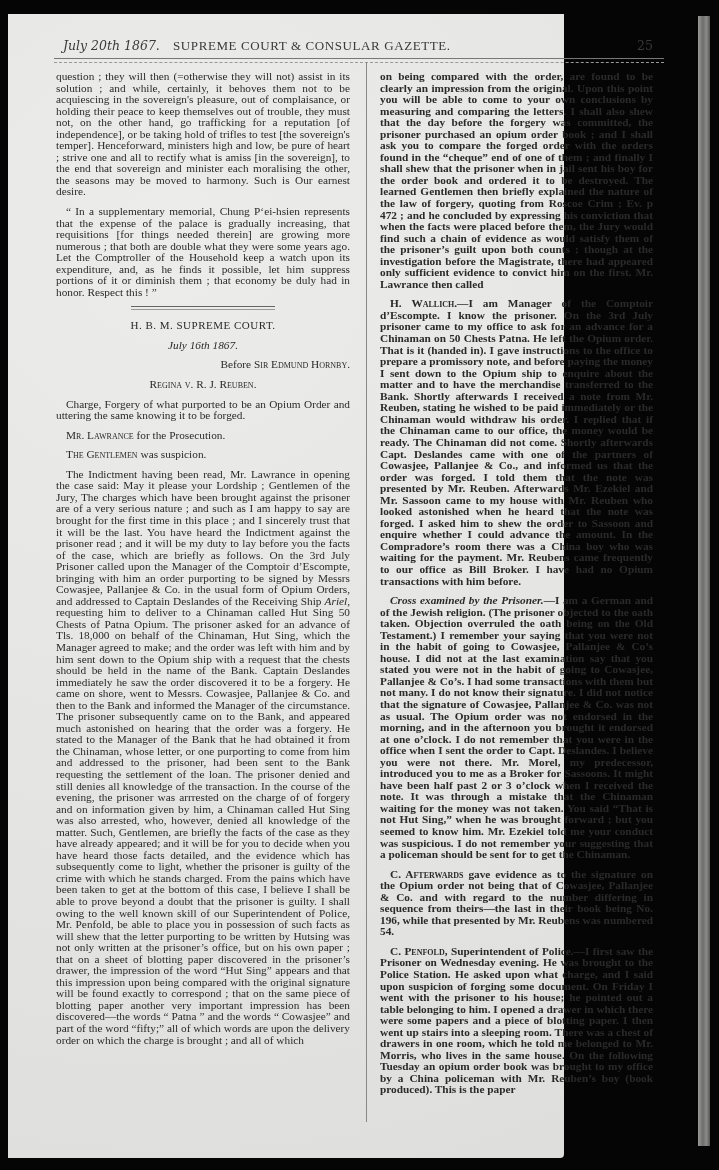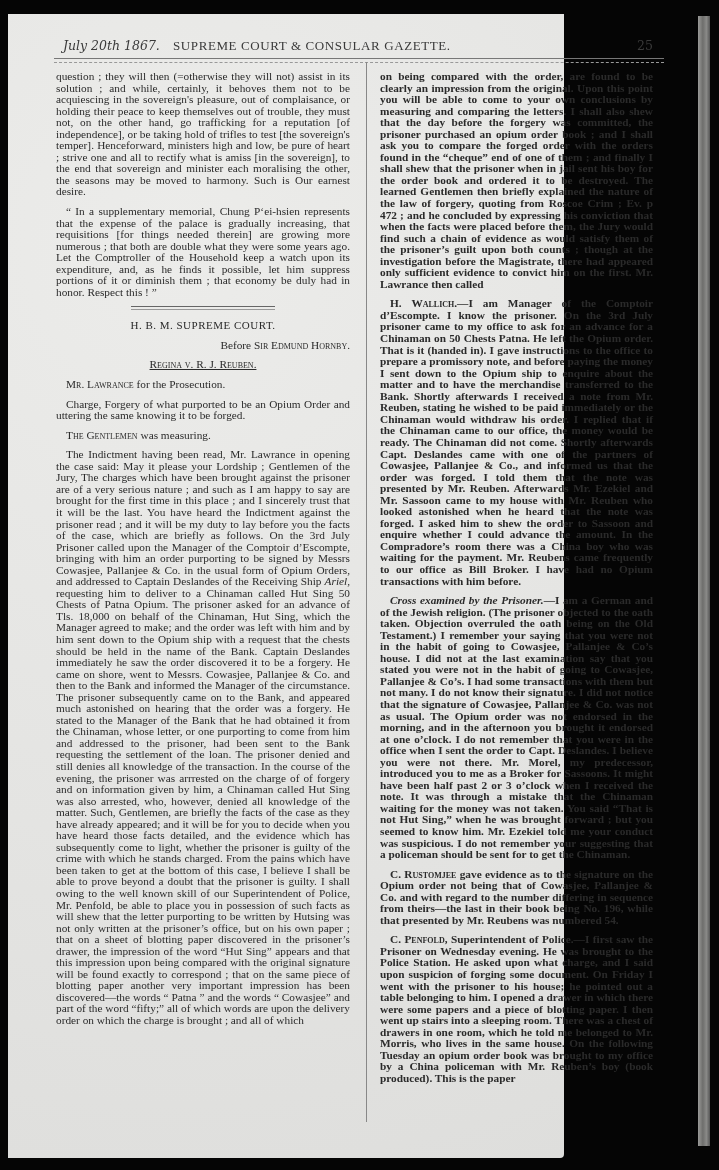--- a/index.html
+++ b/index.html
@@ -37,21 +37,21 @@
   .col.left { left: 40px; width: 310px; }
   .col.right { left: 364px; width: 289px; font-weight: bold; }
   .col p { margin: 8px; text-indent: 0; }
   .col p.ind { text-indent: 10px; }
   .col .smcp { font-variant: small-caps; }
   .col i { font-style: italic; }
   .section-rule { width: 144px; height: 2px; margin: 8px auto 10px auto; border-top: 1px solid #666; border-bottom: 1px solid #999; }
   .court-title { text-align: center; font-size: 11px; letter-spacing: 0.5px; margin: 0; }
   .court-date { text-align: center; margin: 0; }
   .court-before { text-align: right; margin: 0 0 4px 0; }
-  .court-case { text-align: center; margin: 0 0 4px 0; text-decoration: underline; }
+  .court-case { text-align: center; margin: 0 0 4px 0; }
 </style>
 </head>
 <body>
 
 <div class="binding"></div>
 <div class="page">
 
   <div class="header">
     <span class="date">July 20th 1867.</span>
     <span class="title">SUPREME COURT &amp; CONSULAR GAZETTE.</span>
@@ -60,29 +60,30 @@
   <div class="rule"></div>
   <div class="colsep"></div>
 
   <div class="col left">
     <p>question ; they will then (=otherwise they will not) assist in its solution ; and while, certainly, it behoves them not to be acquiescing in the sovereign's pleasure, out of complaisance, or holding their peace to keep themselves out of trouble, they must not, on the other hand, go trafficking for a reputation [of independence], or be taking hold of trifles to test [the sovereign's temper]. Henceforward, ministers high and low, be pure of heart ; strive one and all to rectify what is amiss [in the sovereign], to the end that sovereign and minister each moralising the other, the seasons may be moved to harmony. Such is Our earnest desire.</p>
     <p class="ind">“ In a supplementary memorial, Chung P‘ei-hsien represents that the expense of the palace is gradually increasing, that requisitions [for things needed therein] are growing more numerous ; that both are double what they were some years ago. Let the Comptroller of the Household keep a watch upon its expenditure, and, as he finds it possible, let him suppress portions of it or diminish them ; that economy be duly had in honor. Respect this ! ”</p>
 
     <div class="section-rule"></div>
 
     <p class="court-title">H. B. M. SUPREME COURT.</p>
+    <p class="court-date"><i>July 16th 1867.</i></p>
     <p class="court-before"><span>Before </span><span class="smcp">Sir Edmund Hornby.</span></p>
     <p class="court-case smcp">Regina v. R. J. Reuben.</p>
 
+    <p class="ind">Charge, Forgery of what purported to be an Opium Order and uttering the same knowing it to be forged.</p>
     <p class="ind"><span class="smcp">Mr. Lawrance</span><span> for the Prosecution.</span></p>
-    <p class="ind">Charge, Forgery of what purported to be an Opium Order and uttering the same knowing it to be forged.</p>
-    <p class="ind"><span class="smcp">The Gentlemen</span><span> was measuring.</span></p>
+    <p class="ind"><span class="smcp">The Gentlemen</span><span> was suspicion.</span></p>
     <p class="ind"><span>The Indictment having been read, Mr. Lawrance in opening the case said: May it please your Lordship ; Gentlemen of the Jury, The charges which have been brought against the prisoner are of a very serious nature ; and such as I am happy to say are brought for the first time in this place ; and I sincerely trust that it will be the last. You have heard the Indictment against the prisoner read ; and it will be my duty to lay before you the facts of the case, which are briefly as follows. On the 3rd July Prisoner called upon the Manager of the Comptoir d’Escompte, bringing with him an order purporting to be signed by Messrs Cowasjee, Pallanjee &amp; Co. in the usual form of Opium Orders, and addressed to Captain Deslandes of the Receiving Ship </span><i>Ariel</i><span>, requesting him to deliver to a Chinaman called Hut Sing 50 Chests of Patna Opium. The prisoner asked for an advance of Tls. 18,000 on behalf of the Chinaman, Hut Sing, which the Manager agreed to make; and the order was left with him and by him sent down to the Opium ship with a request that the chests should be held in the name of the Bank. Captain Deslandes immediately he saw the order discovered it to be a forgery. He came on shore, went to Messrs. Cowasjee, Pallanjee &amp; Co. and then to the Bank and informed the Manager of the circumstance. The prisoner subsequently came on to the Bank, and appeared much astonished on hearing that the order was a forgery. He stated to the Manager of the Bank that he had obtained it from the Chinaman, whose letter, or one purporting to come from him and addressed to the prisoner, had been sent to the Bank requesting the settlement of the loan. The prisoner denied and still denies all knowledge of the transaction. In the course of the evening, the prisoner was arrrested on the charge of of forgery and on information given by him, a Chinaman called Hut Sing was also arrested, who, however, denied all knowledge of the matter. Such, Gentlemen, are briefly the facts of the case as they have already appeared; and it will be for you to decide when you have heard those facts detailed, and the evidence which has subsequently come to light, whether the prisoner is guilty of the crime with which he stands charged. From the pains which have been taken to get at the bottom of this case, I believe I shall be able to prove beyond a doubt that the prisoner is guilty. I shall owing to the well known skill of our Superintendent of Police, Mr. Penfold, be able to place you in possession of such facts as will shew that the letter purporting to be written by Hutsing was not only written at the prisoner’s office, but on his own paper ; that on a sheet of blotting paper discovered in the prisoner’s drawer, the impression of the word “Hut Sing” appears and that this impression upon being compared with the original signature will be found exactly to correspond ; that on the same piece of blotting paper another very important impression has been discovered—the words “ Patna ” and the words “ Cowasjee” and part of the word “fifty;” all of which words are upon the delivery order on which the charge is brought ; and all of which</span></p>
   </div>
 
   <div class="col right">
     <p>on being compared with the order, are found to be clearly an impression from the original. Upon this point you will be able to come to your own conclusions by measuring and comparing the letters. I shall also shew that the day before the forgery was committed, the prisoner purchased an opium order book ; and I shall ask you to compare the forged order with the orders found in the “cheque” end of one of them ; and finally I shall shew that the prisoner when in jail sent his boy for the order book and ordered it to be destroyed. The learned Gentlemen then briefly explained the nature of the law of forgery, quoting from Roscoe Crim ; Ev. p 472 ; and he concluded by expressing his conviction that when the facts were placed before them, the Jury would find such a chain of evidence as would satisfy them of the prisoner’s guilt upon both counts ; though at the investigation before the Magistrate, there had appeared only sufficient evidence to convict him on the first. Mr. Lawrance then called</p>
     <p class="ind"><span class="smcp">H. Wallich.</span><span>—I am Manager of the Comptoir d’Escompte. I know the prisoner. On the 3rd July prisoner came to my office to ask for an advance for a Chinaman on 50 Chests Patna. He left the Opium order. That is it (handed in). I gave instructions to the office to prepare a promissory note, and before paying the money I sent down to the Opium ship to enquire about the matter and to have the merchandise transferred to the Bank. Shortly afterwards I received a note from Mr. Reuben, stating he wished to be paid immediately or the Chinaman would withdraw his order. I replied that if the Chinaman came to our office, the money would be ready. The Chinaman did not come. Shortly afterwards Capt. Deslandes came with one of the partners of Cowasjee, Pallanjee &amp; Co., and informed us that the order was forged. I told them that the note was presented by Mr. Reuben. Afterwards Mr. Ezekiel and Mr. Sassoon came to my house with Mr. Reuben who looked astonished when he heard that the note was forged. I asked him to shew the order to Sassoon and enquire whether I could advance the amount. In the Compradore’s room there was a China boy who was waiting for the payment. Mr. Reubens came frequently to our office as Bill Broker. I have had no Opium transactions with him before.</span></p>
     <p class="ind"><i>Cross examined by the Prisoner.</i><span>—I am a German and of the Jewish religion. (The prisoner objected to the oath taken. Objection overruled the oath being on the Old Testament.) I remember your saying that you were not in the habit of going to Cowasjee, Pallanjee &amp; Co’s house. I did not at the last examination say that you stated you were not in the habit of going to Cowasjee, Pallanjee &amp; Co’s. I had some transactions with them but not many. I do not know their signature. I did not notice that the signature of Cowasjee, Pallanjee &amp; Co. was not as usual. The Opium order was not endorsed in the morning, and in the afternoon you brought it endorsed at one o’clock. I do not remember that you were in the office when I sent the order to Capt. Deslandes. I believe you were not there. Mr. Morel, my predecessor, introduced you to me as a Broker for Sassoons. It might have been half past 2 or 3 o’clock when I received the note. It was through a mistake that the Chinaman waiting for the money was not taken. You said “That is not Hut Sing,” when he was brought forward ; but you seemed to know him. Mr. Ezekiel told me your conduct was suspicious. I do not remember your suggesting that a policeman should be sent for to get the Chinaman.</span></p>
-    <p class="ind"><span class="smcp">C. Rustomjee</span><span> gave evidence as to the signature on the Opium order not being that of Cowasjee, Pallanjee &amp; Co. and with regard to the number differing in sequence from theirs—the last in their book being No. 196, while that presented by Mr. Reubens was numbered 54.</span></p>
+    <p class="ind"><span class="smcp">C. Afterwards</span><span> gave evidence as to the signature on the Opium order not being that of Cowasjee, Pallanjee &amp; Co. and with regard to the number differing in sequence from theirs—the last in their book being No. 196, while that presented by Mr. Reubens was numbered 54.</span></p>
     <p class="ind"><span class="smcp">C. Penfold</span><span>, Superintendent of Police.—I first saw the Prisoner on Wednesday evening. He was brought to the Police Station. He asked upon what charge, and I said upon suspicion of forging some document. On Friday I went with the prisoner to his house; he pointed out a table belonging to him. I opened a drawer in which there were some papers and a piece of blotting paper. I then went up stairs into a sleeping room. There was a chest of drawers in one room, which he told me belonged to Mr. Morris, who lives in the same house. On the following Tuesday an opium order book was brought to my office by a China policeman with Mr. Reuben’s boy (book produced). This is the paper</span></p>
   </div>
 </div>
 
 </body></html>

